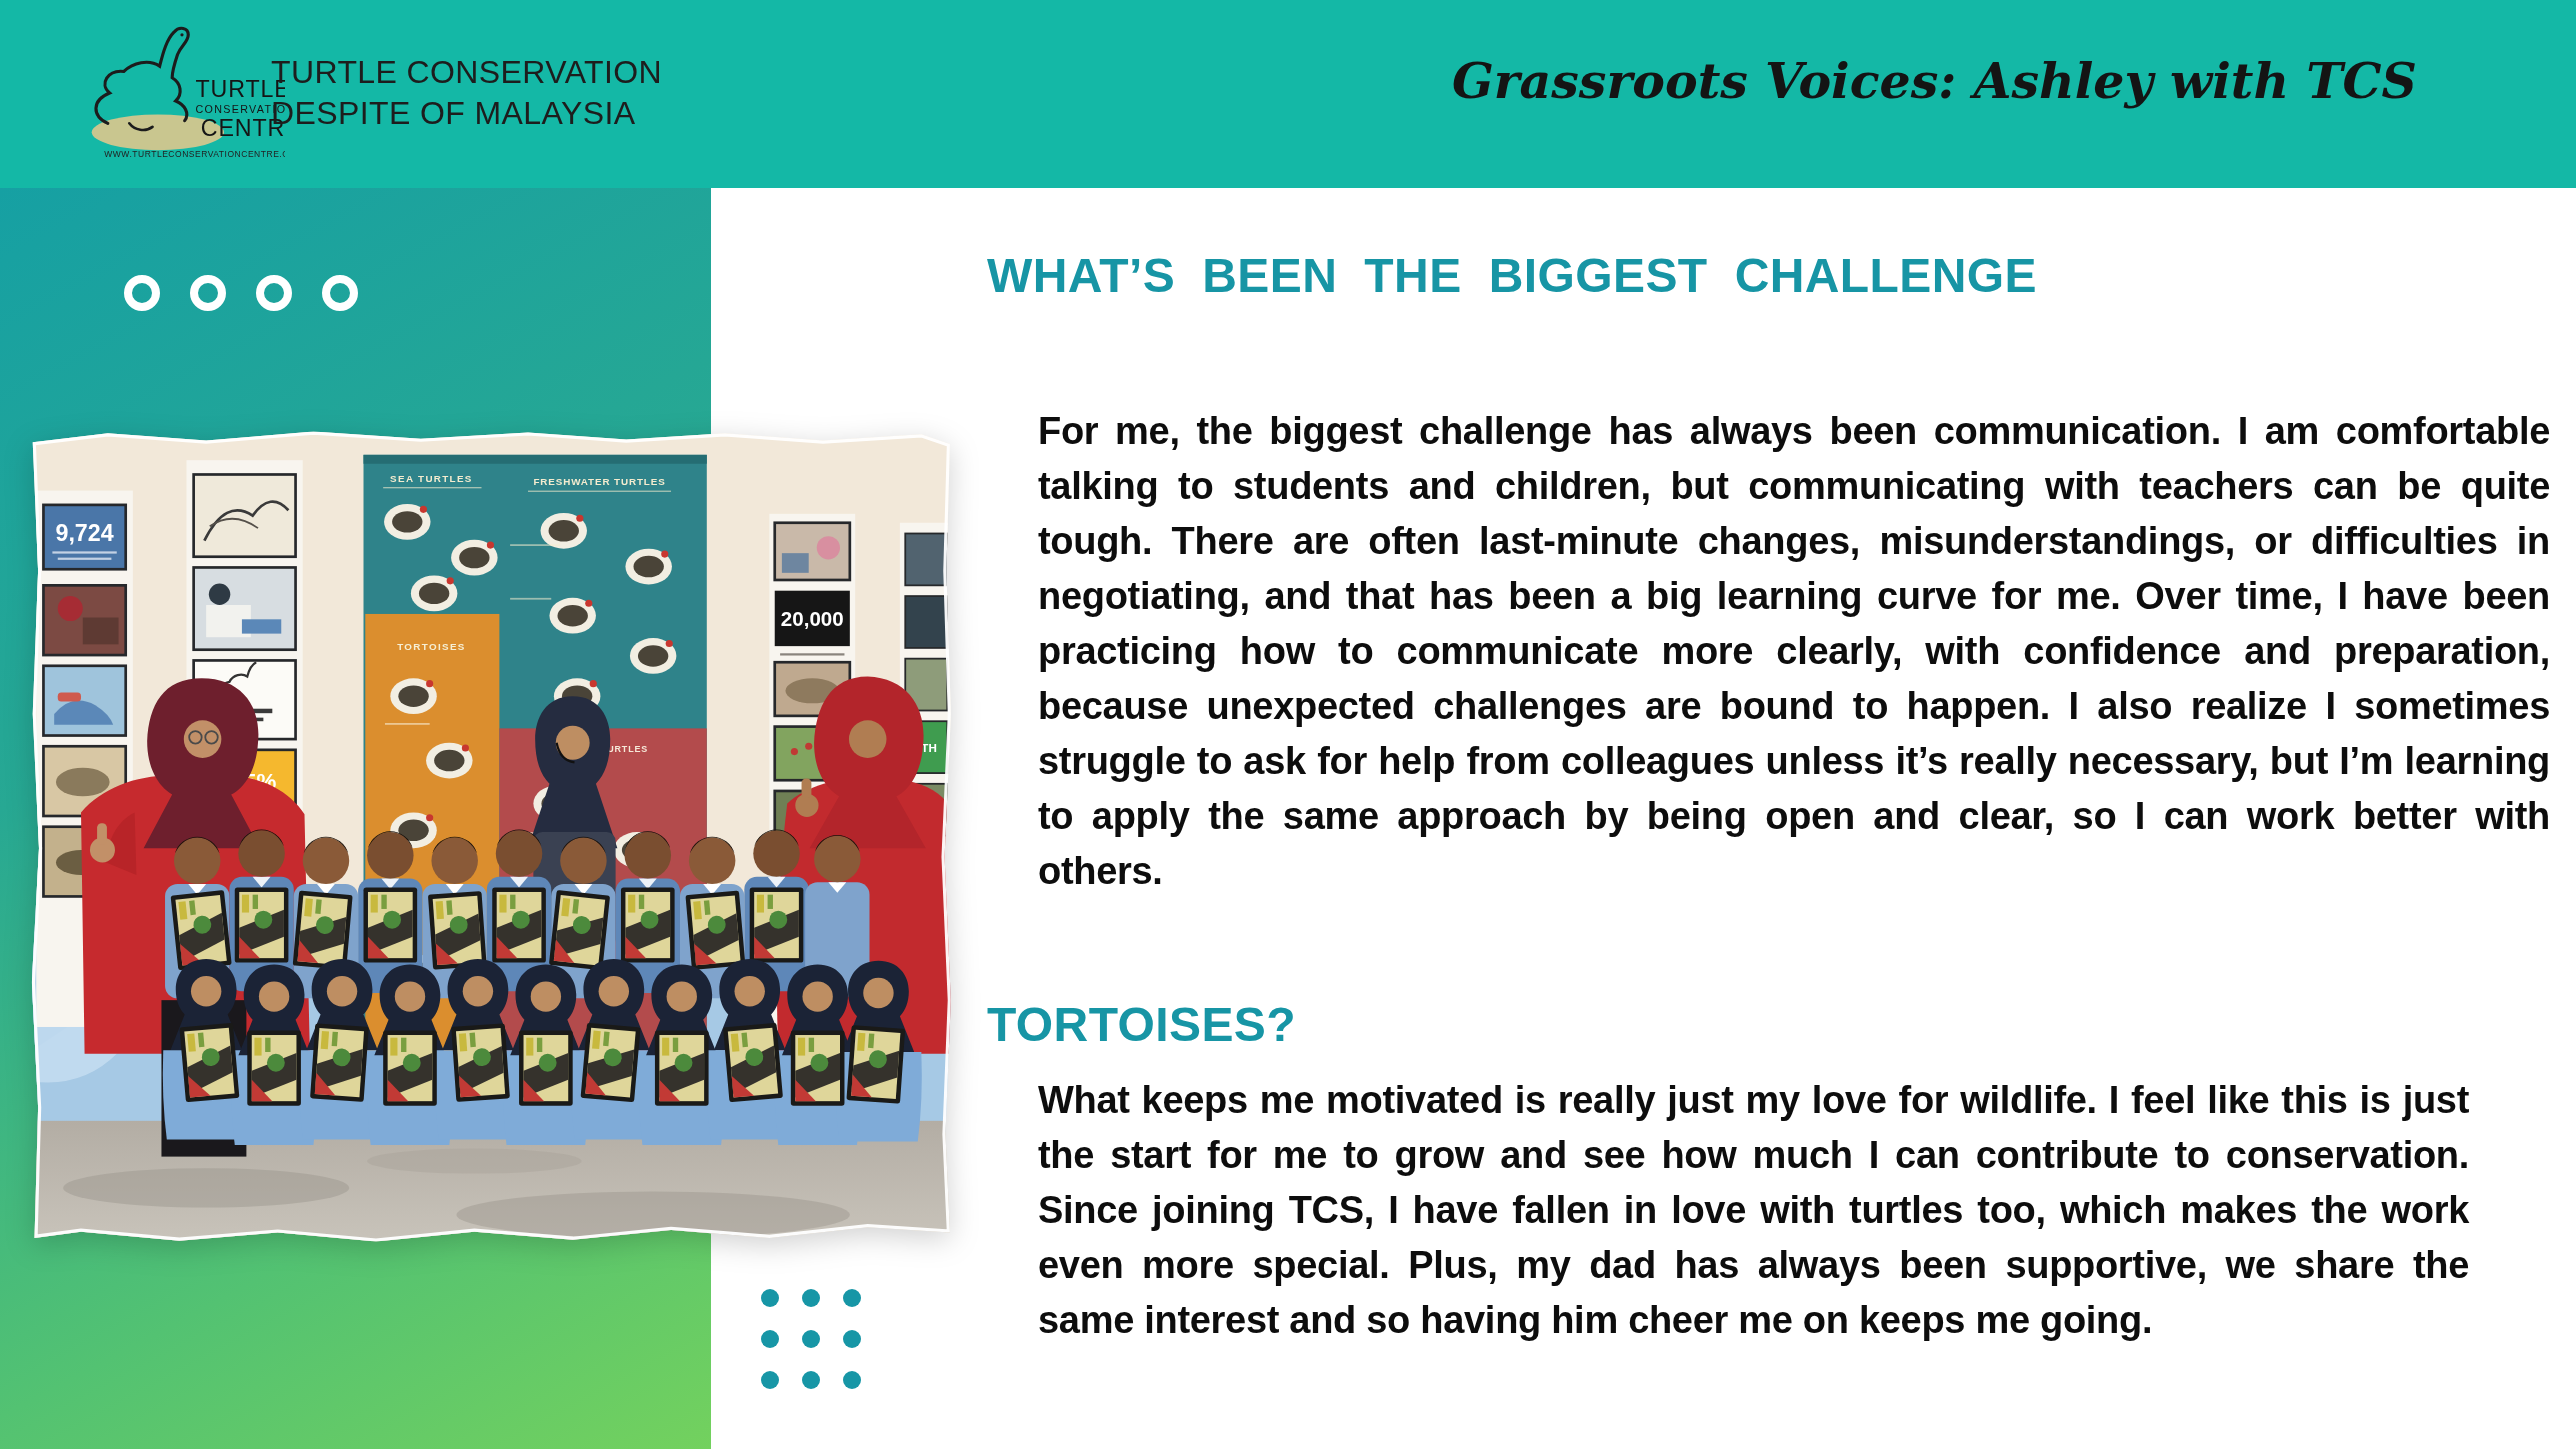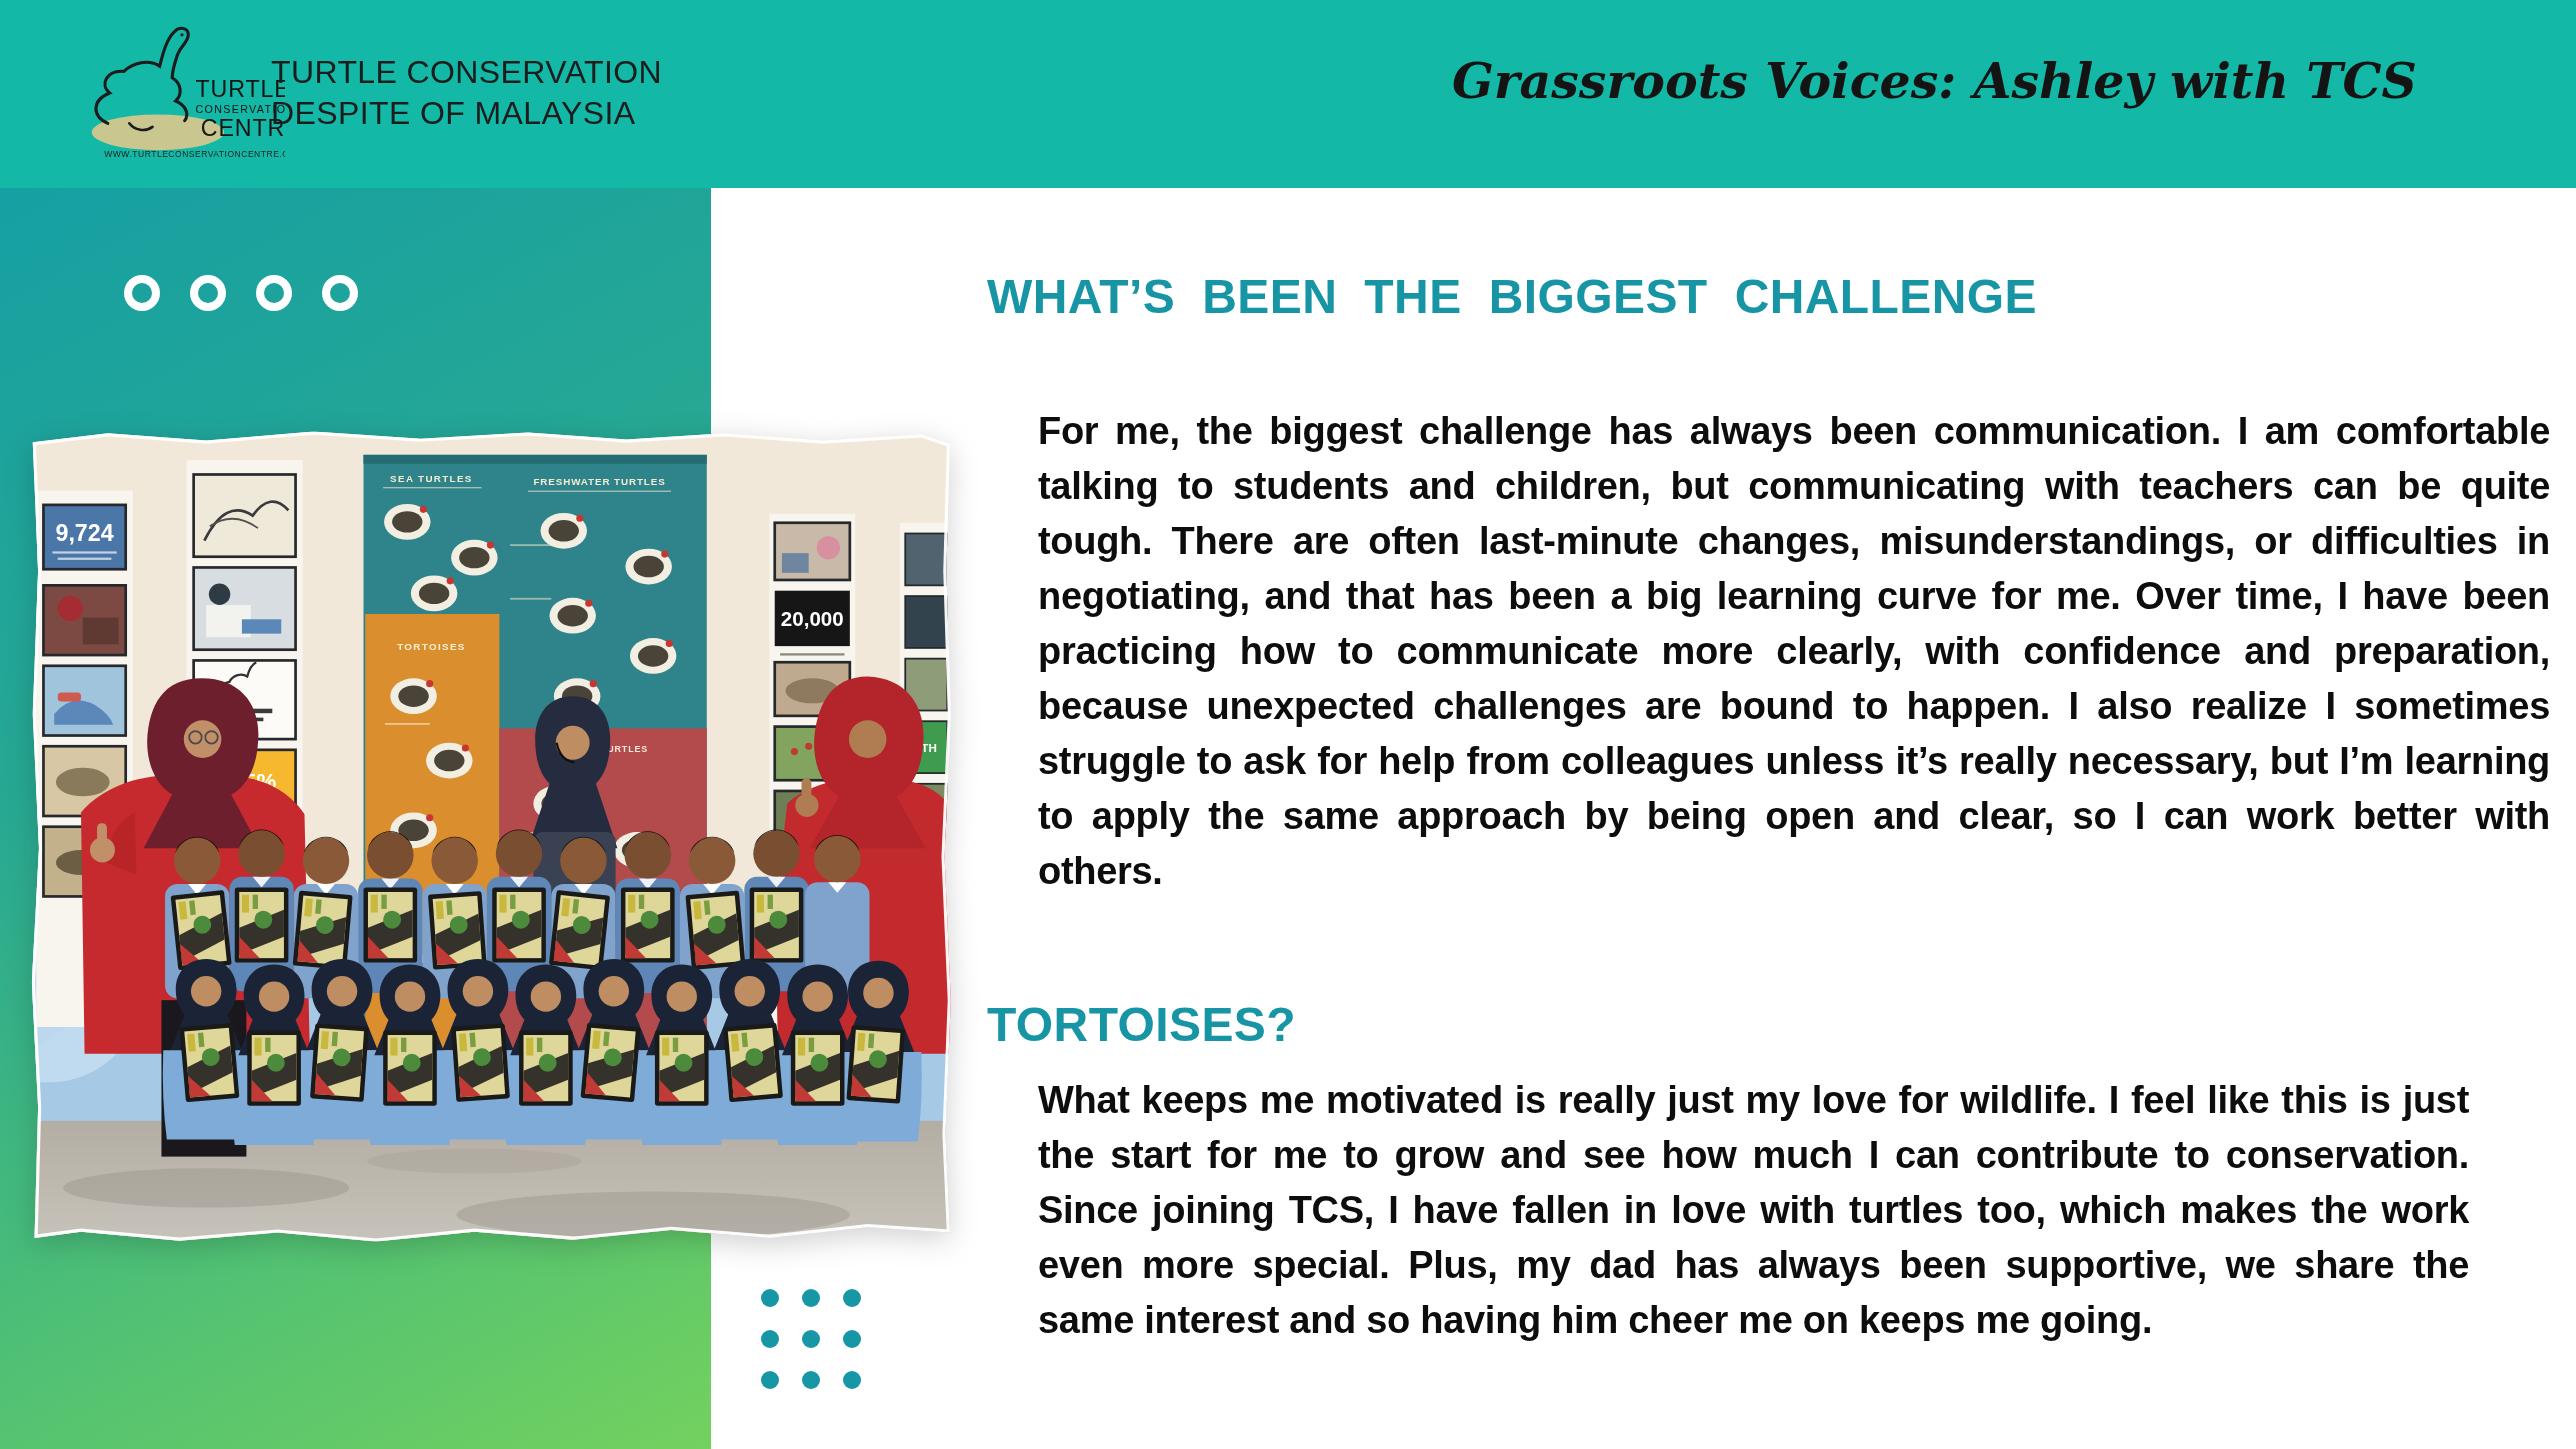--- a/index.html
+++ b/index.html
@@ -26,21 +26,21 @@
   .photo text{font-family:"Liberation Sans",sans-serif;font-weight:bold;}
 
   
   .dots-grid{position:absolute;left:761px;top:1289px;display:grid;
              grid-template-columns:repeat(3,18px);gap:23px;}
   .dot{width:18px;height:18px;border-radius:50%;background:#1796A6;}
 
   
   .heading{position:absolute;left:987px;color:#1795A5;font-size:48px;font-weight:bold;
            letter-spacing:0.4px;white-space:nowrap;}
-  .h1a{top:269px;word-spacing:13.4px;}
+  .h1a{top:248px;word-spacing:13.4px;}
   .h1b{top:320px;word-spacing:3.6px;}
   .h2a{top:930px;word-spacing:15px;}
   .h2b{top:997px;word-spacing:3.6px;}
   .para{position:absolute;left:1038px;font-size:38px;line-height:55px;font-weight:bold;
         color:#0d0d0d;text-align:justify;letter-spacing:-0.3px;}
   .p1{top:404px;width:1512px;}
   .p2{top:1073px;width:1431px;}
 </style>
 </head>
 <body>

